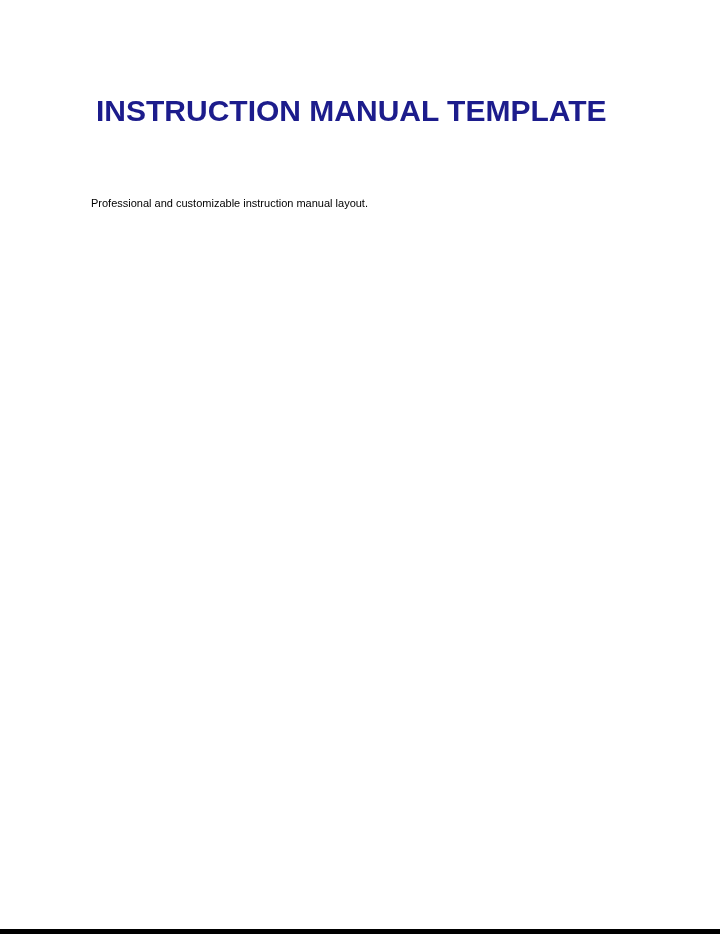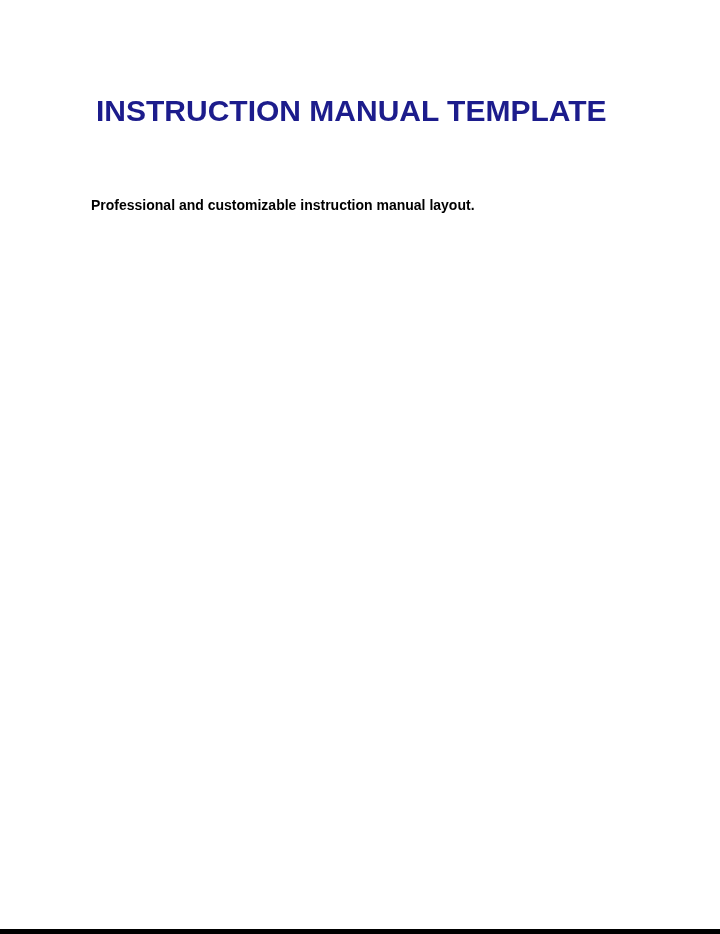--- a/index.html
+++ b/index.html
@@ -32,22 +32,22 @@
     letter-spacing: 0px;
     color: var(--title_color);
     white-space: nowrap;
     line-height: 1.15;
   }
   .doc-subtitle {
     position: absolute;
     left: 91px;
     top: 197px;
     font-family: "Liberation Sans", sans-serif;
-    font-size: 14px;
-    font-weight: bold;
+    font-size: 11px;
+    font-weight: normal;
     color: var(--body_text);
     white-space: nowrap;
     line-height: 1.2;
   }
   .footer-rule {
     position: absolute;
     left: 0;
     bottom: 0;
     width: 100%;
     height: 5px;

